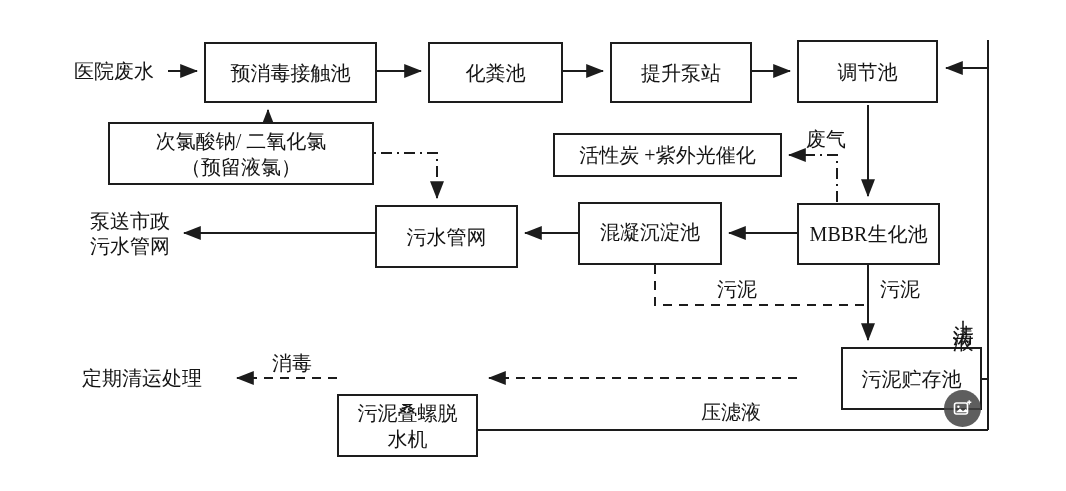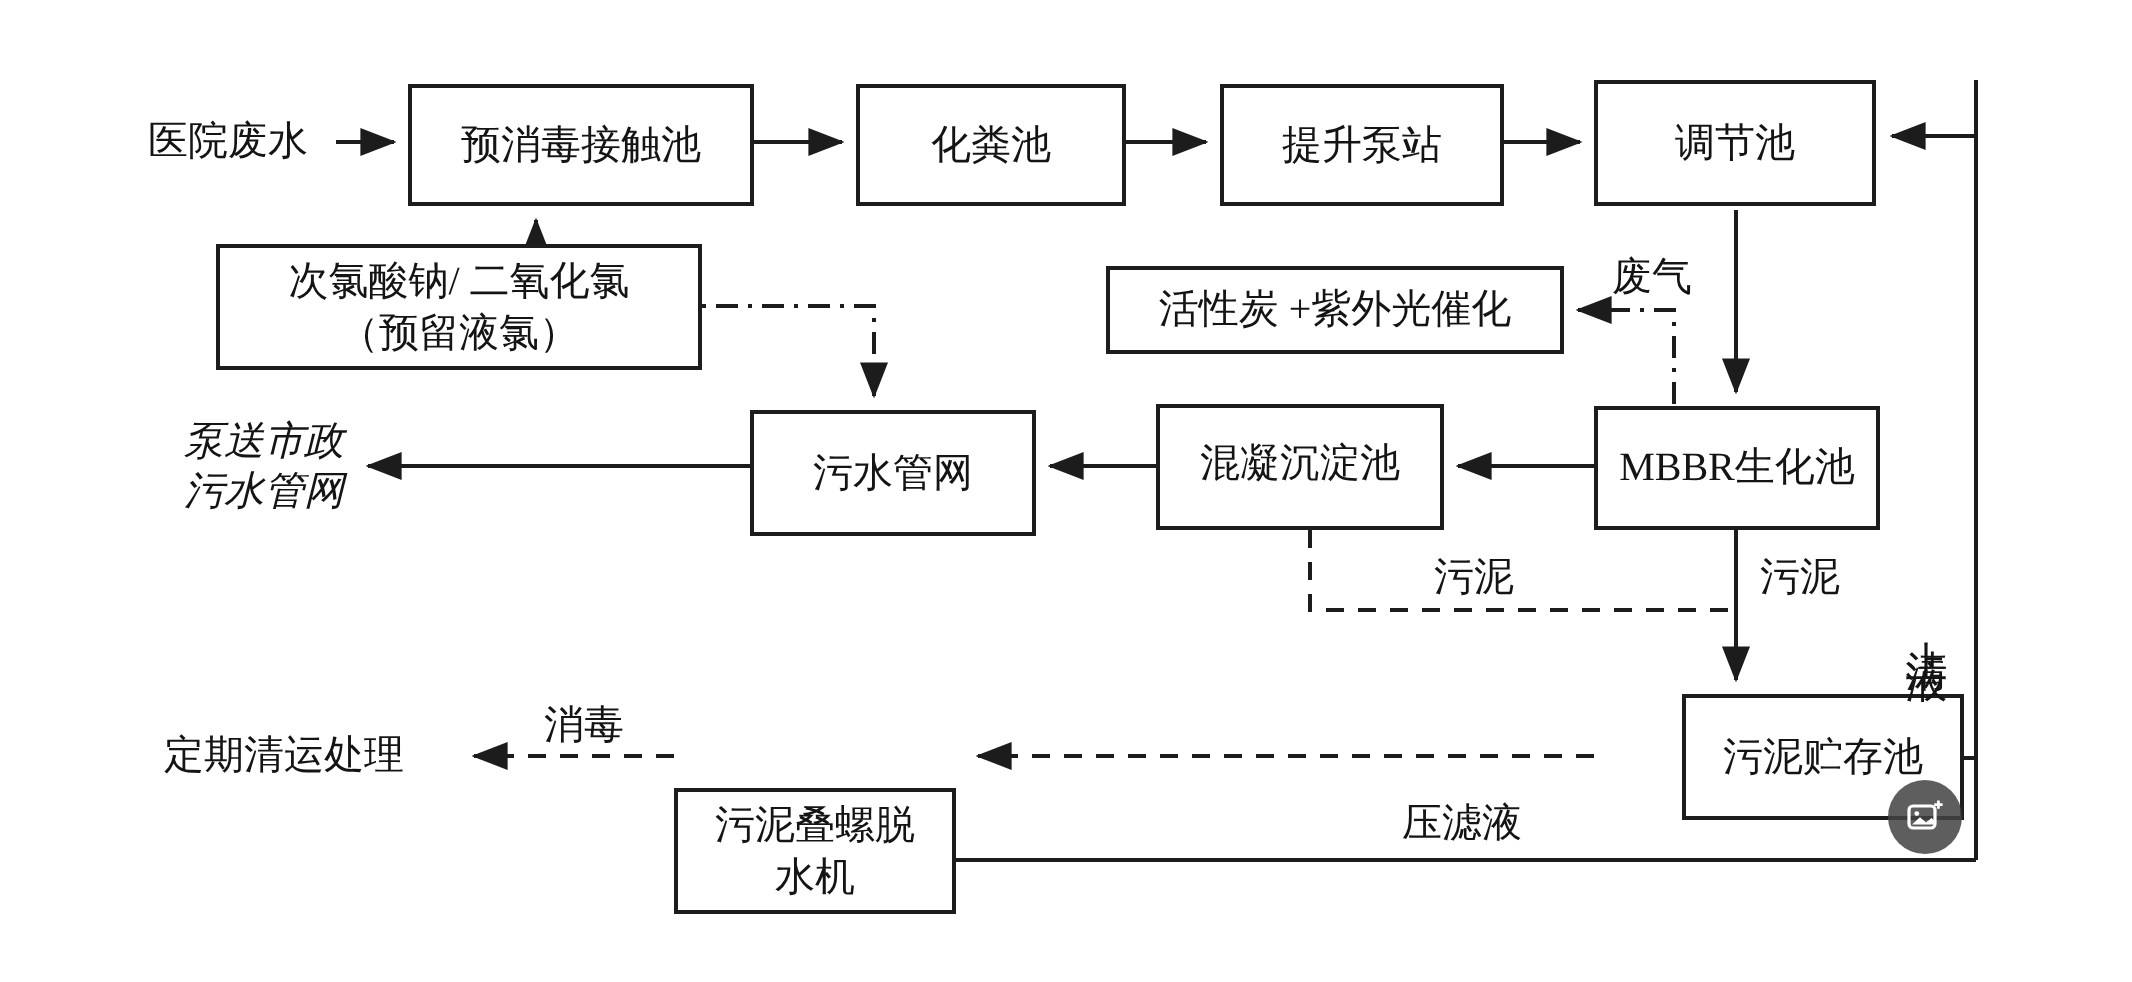--- a/index.html
+++ b/index.html
@@ -96,21 +96,21 @@
   </svg>
 
   <div class="box" style="left:204px;top:42px;width:173px;height:61px;">预消毒接触池</div>
 
   <div class="box" style="left:428px;top:42px;width:135px;height:61px;">化粪池</div>
 
   <div class="box" style="left:610px;top:42px;width:142px;height:61px;">提升泵站</div>
 
   <div class="box" style="left:797px;top:40px;width:141px;height:63px;">调节池</div>
 
-  <div class="box" style="left:108px;top:122px;width:243px;height:63px;">
+  <div class="box" style="left:108px;top:122px;width:266px;height:63px;">
     <div>次氯酸钠/ 二氧化氯</div>
     <div>（预留液氯）</div>
   </div>
 
   <div class="box" style="left:553px;top:133px;width:229px;height:44px;">活性炭 +紫外光催化</div>
 
   <div class="box" style="left:375px;top:205px;width:143px;height:63px;">污水管网</div>
 
   <div class="box" style="left:578px;top:202px;width:144px;height:63px;font-family:Liberation Mono, monospace;">混凝沉淀池</div>
 
@@ -118,21 +118,21 @@
 
   <div class="box" style="left:337px;top:347px;width:141px;height:63px;margin-top:47px;">
     <div>污泥叠螺脱</div>
     <div>水机</div>
   </div>
 
   <div class="box" style="left:797px;top:347px;width:141px;height:63px;margin-left:44px;">污泥贮存池</div>
 
   <div class="lbl" style="left:74px;top:59px;">医院废水</div>
 
-  <div class="lbl two" style="left:92px;top:209px;width:92px;text-align:left;font-style:italic;">
+  <div class="lbl two" style="left:78px;top:209px;width:92px;text-align:right;">
     <div>泵送市政</div>
     <div>污水管网</div>
   </div>
 
   <div class="lbl" style="left:82px;top:366px;">定期清运处理</div>
 
   <div class="lbl" style="left:272px;top:351px;">消毒</div>
 
   <div class="lbl" style="left:806px;top:127px;">废气</div>
 

